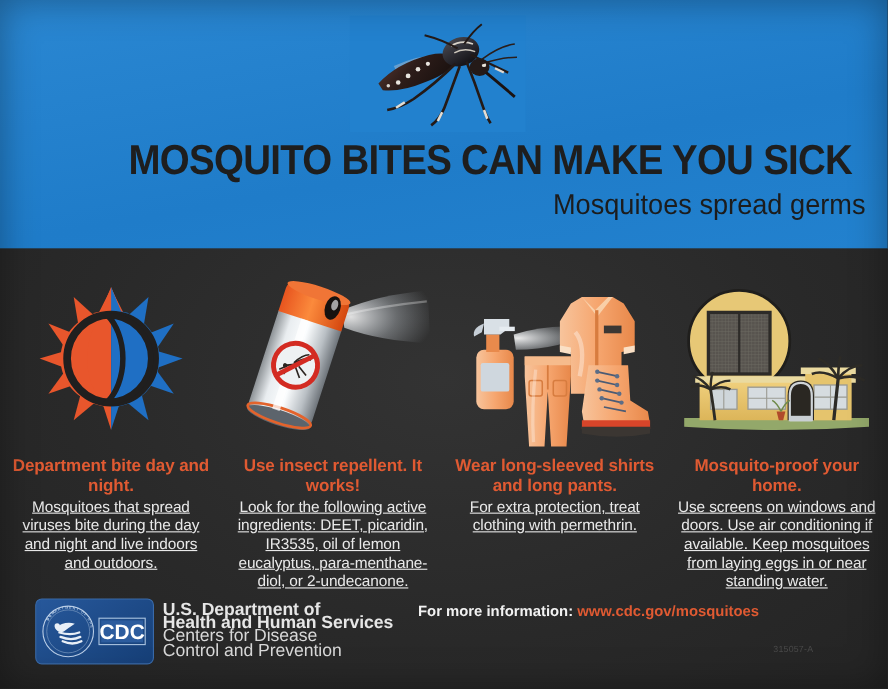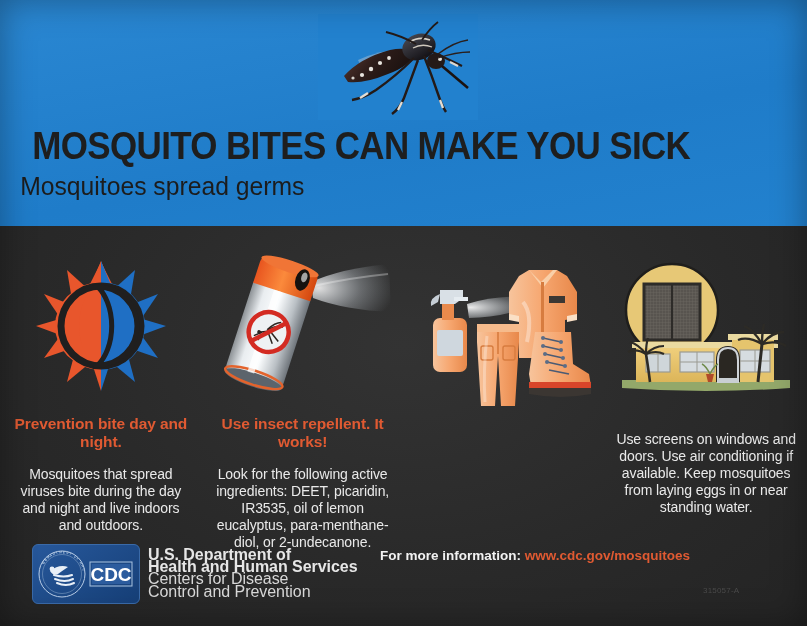--- a/index.html
+++ b/index.html
@@ -16,21 +16,21 @@
   
   .band-blue {
     position:absolute; left:0; top:0; width:807px; height:226px;
     background:#2281ce;
     background-image:linear-gradient(170deg,#2a87d2 0%,#1f7cc9 60%,#2281ce 100%);
   }
   .mosquito-photo {
     position:absolute; left:318px; top:14px; width:160px; height:106px;
   }
   .title-wrap {
-    position:absolute; left:0; top:126px; width:807px; text-align:left;
+    position:absolute; left:0; top:126px; width:807px; text-align:right;
   }
   .title-main {
     font-family:"Liberation Sans", sans-serif;
     font-weight:bold;
     font-size:38px;
     letter-spacing:-0.7px;
     color:#1e1e1e;
     transform:scaleX(0.92);
     transform-origin:center;
     line-height:40px;
@@ -63,22 +63,23 @@
     color:#e05a32;
     font-weight:bold;
     font-size:15.5px;
     line-height:17.5px;
     letter-spacing:-0.1px;
   }
   .col-body {
     color:#e9e9e9;
     font-size:14px;
     line-height:17px;
-    margin-top:16px;
+    margin-top:2px;
     letter-spacing:-0.1px;
+    text-decoration:underline;
   }
 
   
   .sunmoon { position:absolute; left:50%; top:20px; transform:translateX(-50%); }
 
   
   .spraycan { position:absolute; left:50%; top:12px; transform:translateX(-50%); }
 
   
   .clothes { position:absolute; left:50%; top:16px; transform:translateX(-50%); }
@@ -226,21 +227,21 @@
             <path d="M66 24 A42 42 0 0 1 66 108 A34 52 0 0 0 66 24 Z" fill="#1f6fc4"></path>
             <path d="M62 24 A42 42 0 0 0 62 108 A30 46 0 0 1 62 24 Z" fill="#e8562c"></path>
 
             <circle cx="66" cy="66" r="40" fill="none" stroke="#201f1f" stroke-width="7"></circle>
 
             <path d="M63 27 A39 39 0 0 1 63 105 A31 47 0 0 0 63 27 Z" fill="none" stroke="#201f1f" stroke-width="5"></path>
           </g>
         </svg>
       </div>
       <div class="col-text">
-        <div class="col-head">Prevention bite day and night.</div>
+        <div class="col-head">Department bite day and night.</div>
         <div class="col-body">Mosquitoes that spread viruses bite during the day and night and live indoors and outdoors.</div>
       </div>
     </div>
 
     <div class="col">
       <div class="col-art">
         <svg class="spraycan" width="180" height="150" viewBox="0 0 180 150">
           <defs>
             <linearGradient id="cang" x1="0" y1="0" x2="1" y2="0">
               <stop offset="0" stop-color="#8d9296"></stop>
@@ -366,20 +367,24 @@
               <circle cx="16" cy="16" r="2"></circle>
                 <circle cx="34" cy="20" r="2"></circle>
               <circle cx="18" cy="24" r="2"></circle>
                 <circle cx="36" cy="28" r="2"></circle>
               <circle cx="20" cy="32" r="2"></circle>
                 <circle cx="38" cy="36" r="2"></circle>
             </g>
           </g>
         </svg>
       </div>
+      <div class="col-text">
+        <div class="col-head">Wear long-sleeved shirts and long pants.</div>
+        <div class="col-body">For extra protection, treat clothing with permethrin.</div>
+      </div>
     </div>
 
     <div class="col">
       <div class="col-art">
         <svg class="house" width="184" height="142" viewBox="0 0 184 142">
           <defs>
             <linearGradient id="wallg" x1="0" y1="0" x2="0" y2="1">
               <stop offset="0" stop-color="#f0d07e"></stop>
               <stop offset="1" stop-color="#dcb559"></stop>
             </linearGradient>
@@ -437,20 +442,21 @@
               <path d="M148 82 Q134 74 124 78"></path>
               <path d="M148 82 Q140 68 130 64"></path>
               <path d="M148 82 Q158 70 170 70"></path>
               <path d="M148 82 Q162 78 172 84"></path>
               <path d="M148 82 Q148 70 150 62"></path>
             </g>
           </g>
         </svg>
       </div>
       <div class="col-text">
+        <div class="col-head">Mosquito-proof your home.</div>
         <div class="col-body">Use screens on windows and doors. Use air conditioning if available. Keep mosquitoes from laying eggs in or near standing water.</div>
       </div>
     </div>
   </div>
 
   <div class="footer">
 
     <div class="cdc-logo">
       <svg width="100" height="52" viewBox="0 0 100 52">
 

